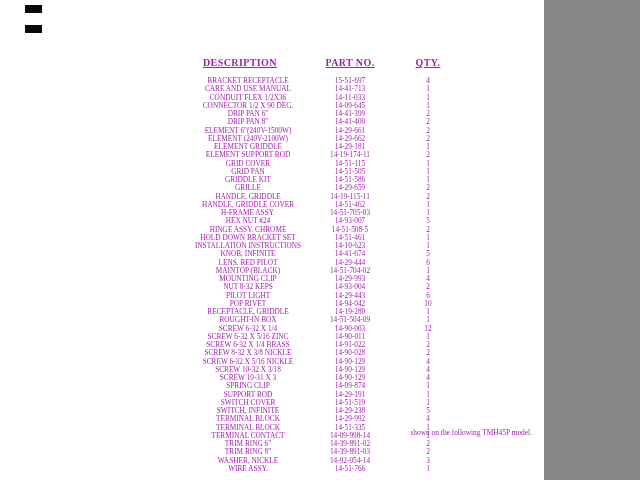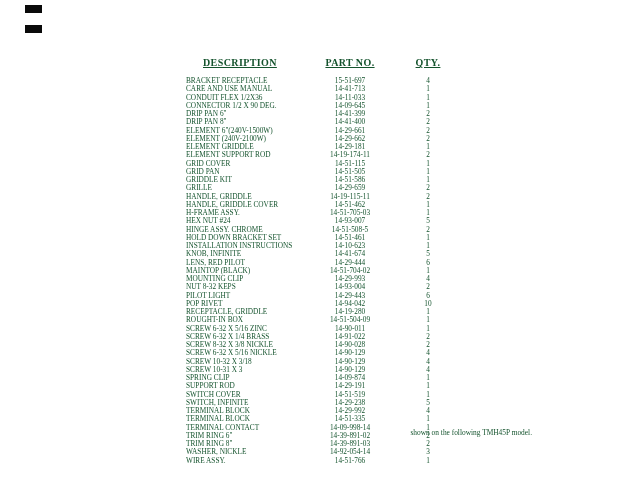--- a/index.html
+++ b/index.html
@@ -1,23 +1,23 @@
 <!DOCTYPE html>
 <html><head>
 <meta charset="utf-8">
 <style>
   html, body { margin: 0; padding: 0; background: #888; }
   .page {
     position: relative;
-    width: 640px;
+    width: 544px;
     height: 480px;
     background: #ffffff;
     overflow: hidden;
     font-family: "Liberation Serif", "DejaVu Serif", serif;
-    color: #14532d;
+    color: #a21caf;
   }
   .scan-mark {
     position: absolute;
     left: 25px;
     width: 17px;
     height: 8px;
     background: #0a0a0a;
   }
   .scan-mark.m1 { top: 5px; }
   .scan-mark.m2 { top: 25px; }
@@ -37,21 +37,21 @@
 
   .tbody { margin-top: 9px; }
   .row {
     display: flex;
     height: 8.26px;
     align-items: center;
     font-size: 7.3px;
     line-height: 8.26px;
     white-space: nowrap;
   }
-  .c-desc { width: 124px; text-align: left; }
+  .c-desc { width: 124px; text-align: center; }
   .c-part { width: 80px; text-align: center; }
   .c-qty  { width: 76px; text-align: center; }
 
   .note {
     position: absolute;
     left: 142px;
     top: 428px;
     width: 390px;
     font-size: 7.4px;
     line-height: 9.5px;
@@ -248,20 +248,25 @@
       <span class="c-part">14-19-280</span>
       <span class="c-qty">1</span>
     </div>
 
     <div class="row">
       <span class="c-desc">ROUGHT-IN BOX</span>
       <span class="c-part">14-51-504-09</span>
       <span class="c-qty">1</span>
     </div>
 
+    <div class="row">
+      <span class="c-desc">SCREW 6-32 X 1/4</span>
+      <span class="c-part">14-90-003</span>
+      <span class="c-qty">12</span>
+    </div>
 
     <div class="row">
       <span class="c-desc">SCREW 6-32 X 5/16 ZINC</span>
       <span class="c-part">14-90-011</span>
       <span class="c-qty">1</span>
     </div>
 
     <div class="row">
       <span class="c-desc">SCREW 6-32 X 1/4 BRASS</span>
       <span class="c-part">14-91-022</span>

